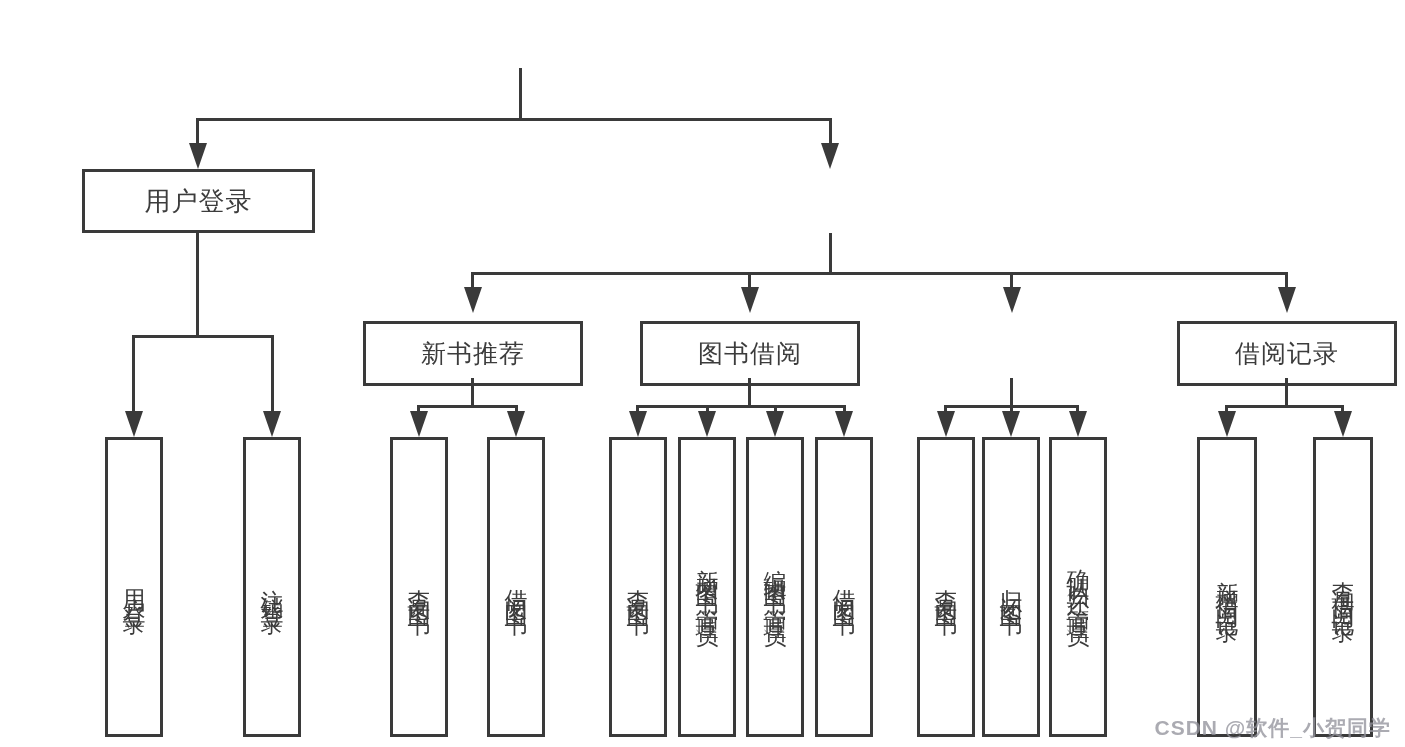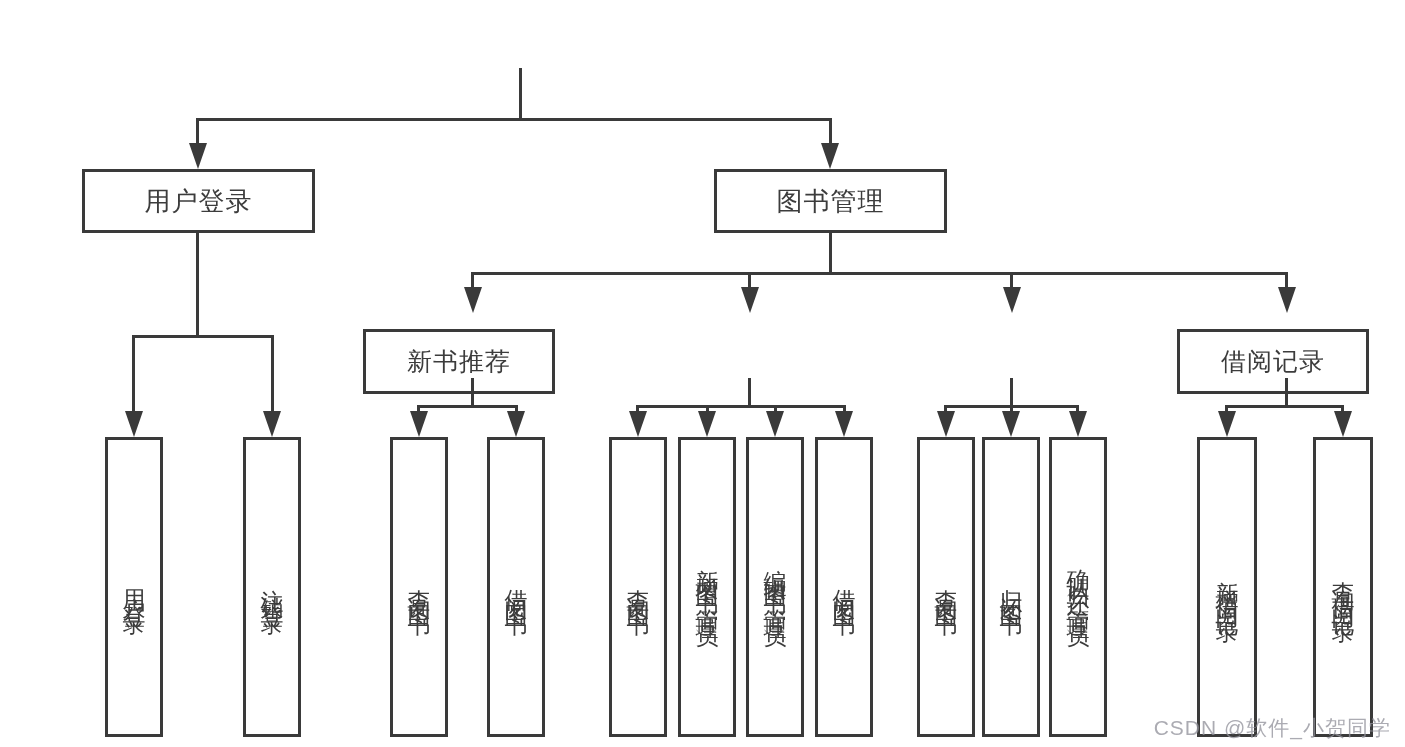--- a/index.html
+++ b/index.html
@@ -14,21 +14,21 @@
     position:absolute;
     box-sizing:border-box;
     border:3px solid #3a3a3a;
     background:#ffffff;
     display:flex;align-items:center;justify-content:center;
     font-size:26px;color:#3c3c3c;
     letter-spacing:1px;
   }
   .root{left:21px;top:13px;width:1001px;height:55px;font-size:25px;}
   .lvl2{top:169px;width:233px;height:64px;}
-  .lvl3{top:329px;width:192px;height:65px;font-size:25px;}
+  .lvl3{top:321px;width:220px;height:65px;font-size:25px;}
   .leaf{
     position:absolute;
     top:437px;width:58px;height:300px;
     box-sizing:border-box;
     border:3px solid #3a3a3a;
     background:#ffffff;
     display:flex;align-items:center;justify-content:center;
   }
   .vtext{
     writing-mode:vertical-rl;
@@ -45,37 +45,38 @@
     border-right:9px solid transparent;
     border-top:26px solid #3a3a3a;
   }
   .watermark{
     position:absolute;
     top:714px;right:14px;
     font-size:21px;
     color:rgba(148,148,156,0.78);
     letter-spacing:1px;
     z-index:5;
+    font-weight:bold;
   }
 </style>
 </head>
 <body>
 
 <div class="stage">
 
 
   <div class="hbox lvl2" style="left:82px">
     <span>用户登录</span>
   </div>
-  <div class="hbox lvl2" style="left:714px">
-    <span>图书管理</span>
-  </div>
 
   <div class="hbox lvl3" style="left:363px">
     <span>新书推荐</span>
+  </div>
+  <div class="hbox lvl3" style="left:640px">
+    <span>图书借阅</span>
   </div>
   <div class="hbox lvl3" style="left:1177px">
     <span>借阅记录</span>
   </div>
 
   <div class="leaf" style="left:105px">
     <span class="vtext">用户登录</span>
   </div>
   <div class="leaf" style="left:243px">
     <span class="vtext">注销登录</span>

